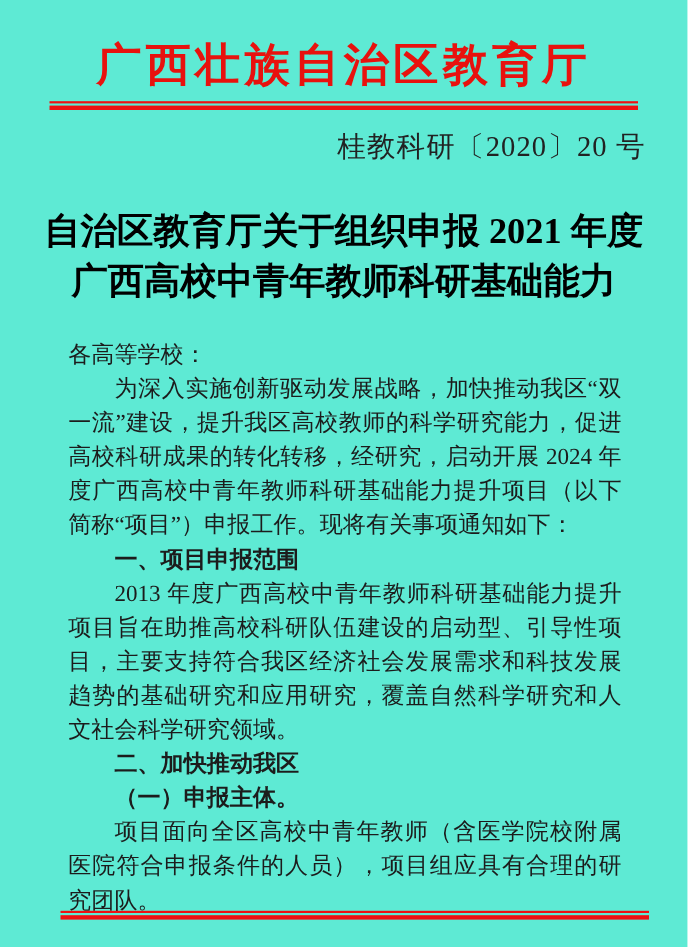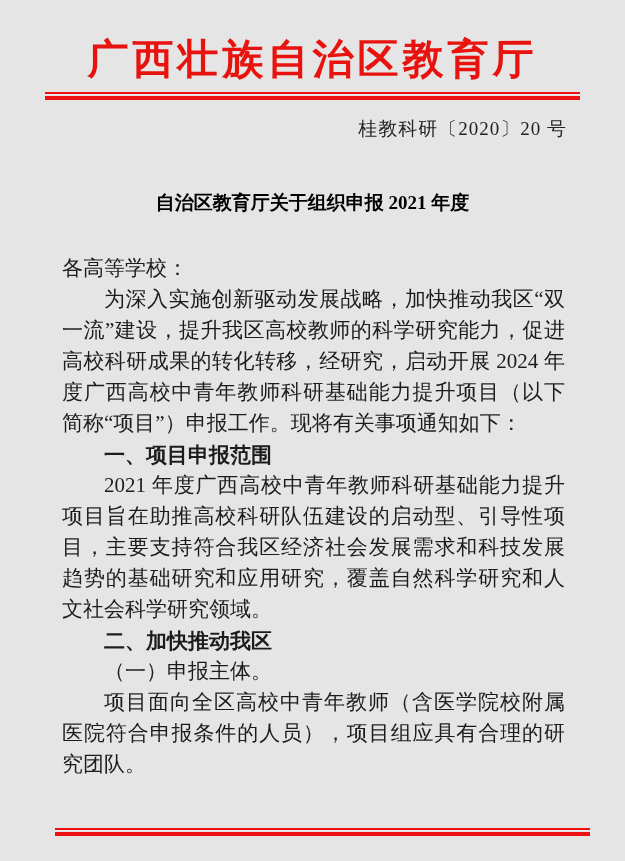--- a/index.html
+++ b/index.html
@@ -1,70 +1,70 @@
 <!DOCTYPE html>
 <html><head>
 <meta charset="utf-8">
 <style>
   html, body { margin:0; padding:0; background:#ffffff; }
   .page {
     position:relative;
     width:625px; height:861px;
     margin:0 auto;
-    background:#e5e5e5;
+    background:#5eead4;
     overflow:hidden;
     font-family:"Liberation Serif","DejaVu Serif",serif;
   }
   .org-name {
     padding-top:36px;
     text-align:center;
     font-size:41px;
     font-weight:bold;
     color:#e8120e;
     letter-spacing:4px;
     line-height:1.15;
     white-space:nowrap;
   }
   .red-rule { width:535px; margin:9px auto 0 auto; }
   .red-rule .thin  { height:2px; background:#ee1111; }
   .red-rule .gap   { height:2px; background:transparent; }
   .red-rule .thick { height:4px; background:#ee1111; }
   .doc-number {
     margin-top:16px;
-    padding-right:58px;
+    padding-right:38px;
     text-align:right;
-    font-size:19px;
+    font-size:26px;
     color:#222222;
     letter-spacing:1px;
   }
   .main-title {
     margin-top:38px;
     text-align:center;
-    font-size:19px;
+    font-size:33px;
     font-weight:bold;
     line-height:45px;
     color:#000000;
   }
   .body-text {
     margin:28px 60px 0 62px;
     font-size:21px;
     line-height:31px;
     color:#1c1c1c;
     text-align:justify;
     text-justify:inter-ideograph;
   }
   .body-text p { margin:0; padding:0; }
   .salutation { text-indent:0; }
   .para, .para-clipped { text-indent:2em; }
   .heading {
     text-indent:2em;
     font-weight:bold;
-    font-family:Liberation Sans, sans-serif;
+    font-family:Liberation Serif, serif;
   }
-  .subheading { text-indent:2em; }
+  .subheading { text-indent:2em;font-weight:bold; }
   .bottom-rule {
     position:absolute;
     left:55px; top:819px;
     width:535px;
   }
 </style>
 </head>
 <body>
 
 <div class="page">
@@ -74,27 +74,28 @@
   <div class="red-rule">
     <div class="thin"></div>
     <div class="gap"></div>
     <div class="thick"></div>
   </div>
 
   <div class="doc-number">桂教科研〔2020〕20 号</div>
 
   <div class="main-title">
     <div>自治区教育厅关于组织申报 2021 年度</div>
+    <div>广西高校中青年教师科研基础能力</div>
   </div>
 
   <div class="body-text">
     <p class="salutation">各高等学校：</p>
     <p class="para">为深入实施创新驱动发展战略，加快推动我区“双一流”建设，提升我区高校教师的科学研究能力，促进高校科研成果的转化转移，经研究，启动开展 2024 年度广西高校中青年教师科研基础能力提升项目（以下简称“项目”）申报工作。现将有关事项通知如下：</p>
     <p class="heading">一、项目申报范围</p>
-    <p class="para">2021 年度广西高校中青年教师科研基础能力提升项目旨在助推高校科研队伍建设的启动型、引导性项目，主要支持符合我区经济社会发展需求和科技发展趋势的基础研究和应用研究，覆盖自然科学研究和人文社会科学研究领域。</p>
+    <p class="para">2013 年度广西高校中青年教师科研基础能力提升项目旨在助推高校科研队伍建设的启动型、引导性项目，主要支持符合我区经济社会发展需求和科技发展趋势的基础研究和应用研究，覆盖自然科学研究和人文社会科学研究领域。</p>
     <p class="heading">二、加快推动我区</p>
     <p class="subheading">（一）申报主体。</p>
     <p class="para">项目面向全区高校中青年教师（含医学院校附属医院符合申报条件的人员），项目组应具有合理的研究团队。</p>
 
   </div>
 
   <div class="red-rule bottom-rule">
     <div class="thin"></div>
     <div class="gap"></div>
     <div class="thick"></div>

